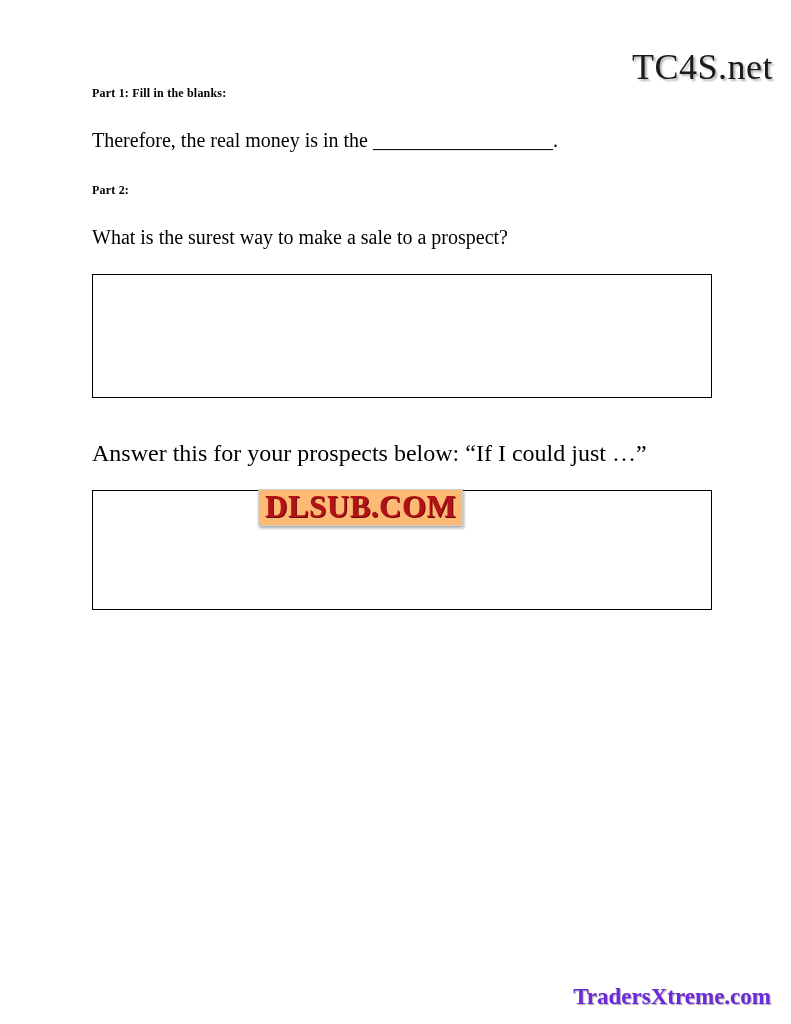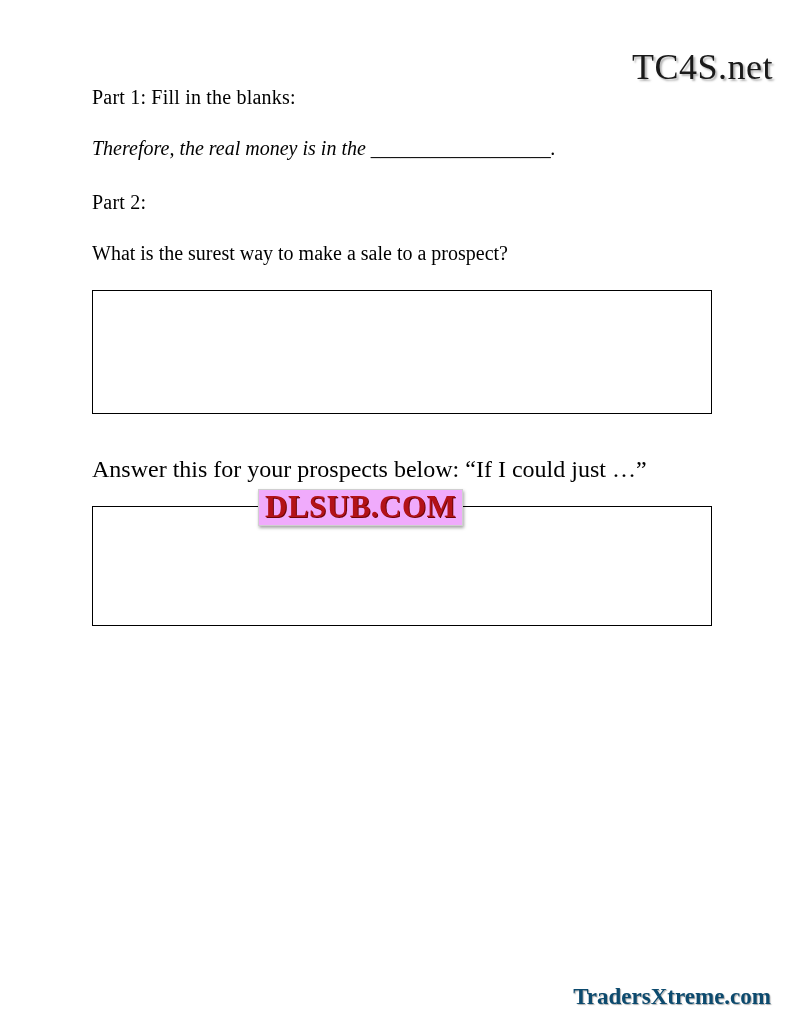--- a/index.html
+++ b/index.html
@@ -39,34 +39,33 @@
   }
 
   .subject-line {
     font-size: 13.5px;
     line-height: 1.4;
     margin: 0 0 22px 0;
     letter-spacing: 0.1px;
   }
 
   .section-head {
-    font-size: 20px;
-    font-weight: normal;
+    font-size: 12px;
+    font-weight: bold;
     margin: 0 0 24px 0;
     letter-spacing: 0.2px;
   }
 
   .para {
     font-size: 20px;
     line-height: 30px;
     margin: 0 0 28px 0;
   }
 
   .para.tight {
-    font-style: italic;
   }
 
   .section-head.part2 {
     margin-top: 6px;
   }
 
   .question {
     font-size: 20px;
     line-height: 30px;
     margin: 0 0 22px 0;
@@ -95,37 +94,37 @@
   
   .watermark-center {
     position: absolute;
     left: 258px;
     top: 489px;
     font-family: "Liberation Serif", serif;
     font-weight: bold;
     font-size: 31px;
     letter-spacing: 0.5px;
     color: #b31217;
-    background: #f0abfc;
+    background: #fdba74;
     padding: 1px 6px 3px 6px;
     border: 1px solid #cfcfcf;
     box-shadow: 1px 2px 3px rgba(0,0,0,0.35);
     text-shadow: 1px 1px 0 #6e0508;
     line-height: 1;
   }
 
   
   .brand-bottom {
     position: absolute;
     right: 20px;
     bottom: 14px;
     font-family: "Liberation Serif", serif;
     font-weight: bold;
     font-size: 23px;
-    color: #0c4a6e;
+    color: #6d28d9;
     text-shadow: 1px 1px 1px rgba(120,120,120,0.6);
   }
 </style>
 </head>
 <body>
 
 <div class="brand-top">TC4S.net</div>
 
 <div class="doc">
 

